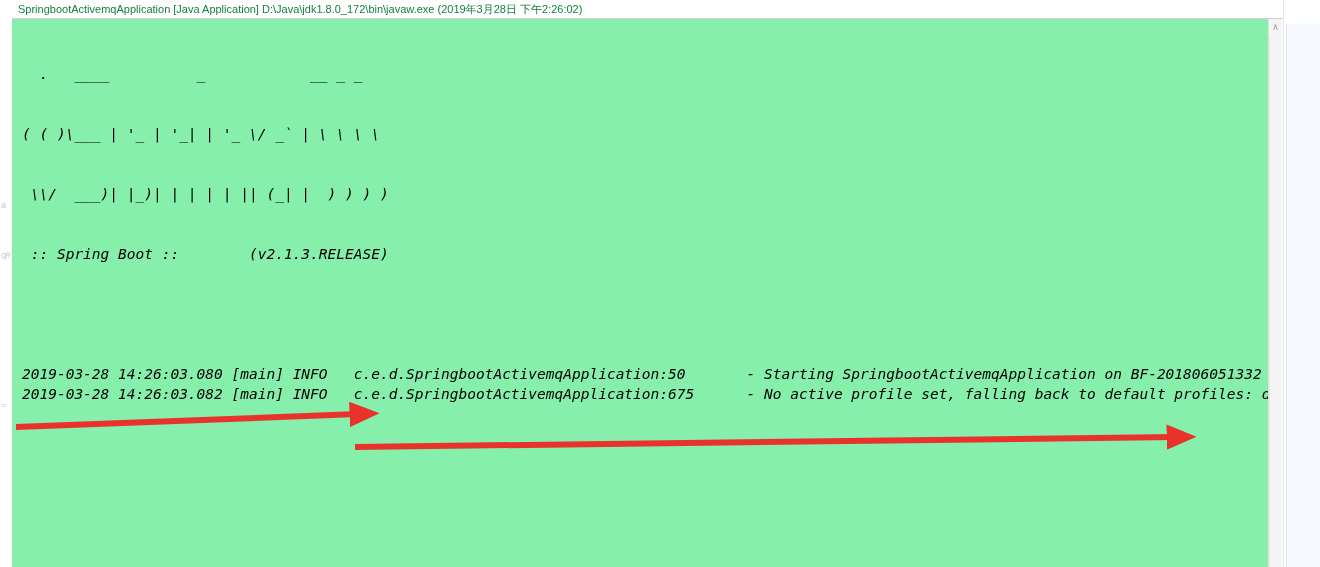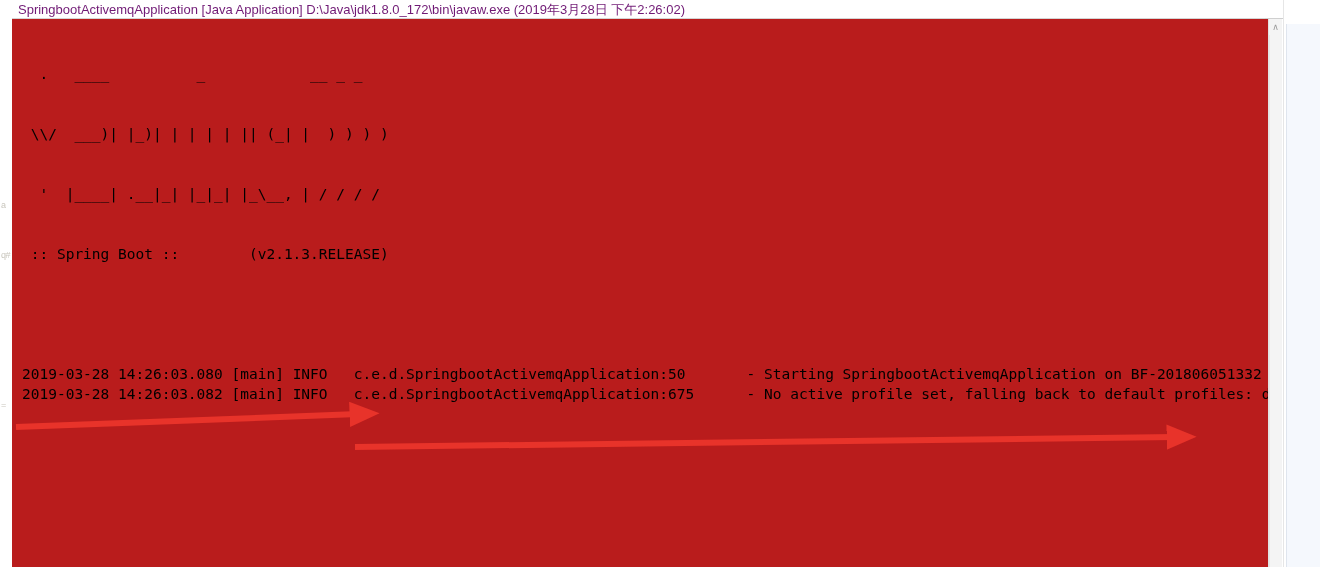--- a/index.html
+++ b/index.html
@@ -48,22 +48,22 @@
     height: 19px;
     background: #ffffff;
     border-bottom: 1px solid #d4d4d4;
     box-sizing: border-box;
     overflow: hidden;
   }
   .title-text {
     position: absolute;
     left: 6px; top: 2px;
     font-family: "Liberation Sans", sans-serif;
-    font-size: 13px;
-    color: #701a75;
+    font-size: 11px;
+    color: #15803d;
     white-space: nowrap;
     line-height: 15px;
     text-align: right;
   }
 
   
   .ju-tab {
     position: absolute;
     left: 1291px; top: 1px;
     width: 28px; height: 24px;
@@ -93,22 +93,23 @@
     border-radius: 50%;
     opacity: 0.85;
   }
 
   
   .console-body {
     position: absolute;
     left: 12px; top: 19px;
     width: 1270px;
     height: 548px;
-    background: #b91c1c;
-    overflow: hidden;
+    background: #86efac;
+    overflow: hidden;
+    font-style: italic;
   }
   .console-left-border {
     position: absolute;
     left: 12px; top: 19px;
     width: 2px; height: 548px;
     background: #b9cbe3;
   }
 
   .console-text {
     position: absolute;
@@ -212,22 +213,22 @@
   <div class="ju-tab">
     <div class="ju-oval"></div>
     <div class="ju-icon"><span class="ju-j">J</span><span class="ju-u">U</span></div>
   </div>
 
   <div class="console-left-border"></div>
 
   <div class="console-body">
     <div class="console-text">
       <span class="banner-line">  .   ____          _            __ _ _</span>
+      <span class="banner-line">( ( )\___ | '_ | '_| | '_ \/ _` | \ \ \ \</span>
       <span class="banner-line"> \\/  ___)| |_)| | | | | || (_| |  ) ) ) )</span>
-      <span class="banner-line">  '  |____| .__|_| |_|_| |_\__, | / / / /</span>
       <span class="banner-line"> :: Spring Boot ::        (v2.1.3.RELEASE)</span>
       <span class="banner-line"> </span>
       <span id="log-slot"><span class="log-line"><span>2019-03-28 14:26:03.080 </span><span>[main] </span><span>INFO   </span><span>c.e.d.SpringbootActivemqApplication:50       </span><span>- Starting SpringbootActivemqApplication on BF-201806051332 wit</span></span><span class="log-line"><span>2019-03-28 14:26:03.082 </span><span>[main] </span><span>INFO   </span><span>c.e.d.SpringbootActivemqApplication:675      </span><span>- No active profile set, falling back to default profiles: def</span></span></span>
     </div>
   </div>
 
   <div class="vscroll">
     <div class="vscroll-track-line"></div>
     <div class="vscroll-up">∧</div>
     <div class="vscroll-thumb"></div>

